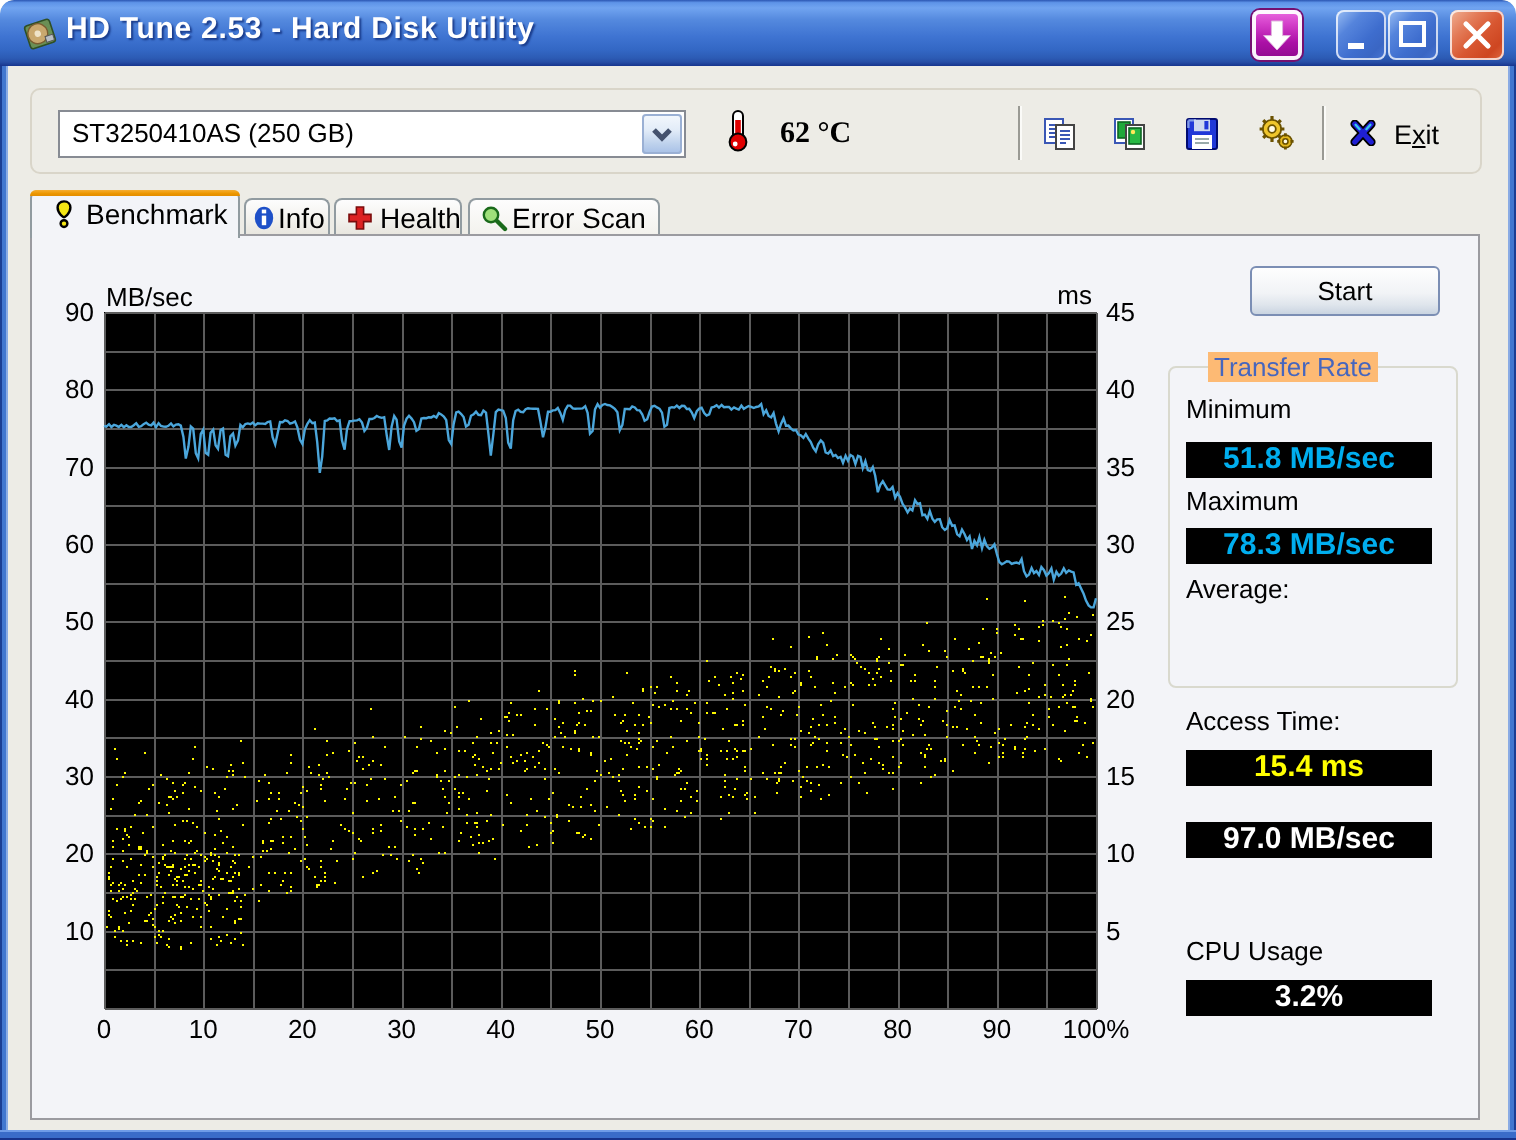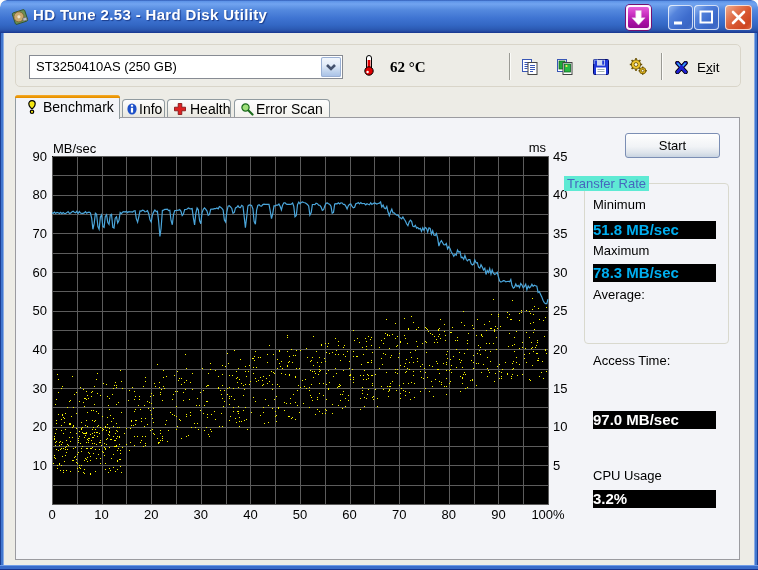--- a/index.html
+++ b/index.html
@@ -48,23 +48,23 @@
   background:linear-gradient(180deg,#f6ae32 0%,#ec9600 60%,#e38d00 100%); border-radius:4px 4px 0 0; }
 .tlab { position:absolute; top:5px; white-space:nowrap; }
 
 .page { left:15px; top:117px; width:725px; height:443px; background:#f3f4f8; border:1px solid #9b9ba0; }
 .chart { position:absolute; left:0; top:0; }
 
 .start { left:609px; top:133px; width:95px; height:25px; border:1px solid #7b8eb4; border-radius:3px;
   background:linear-gradient(180deg,#fefefe 0%,#f1f3f6 55%,#dfe5ec 80%,#c9d4e1 100%);
   font-size:13px; text-align:center; line-height:23px; color:#000;margin-left:16px; }
 .gbox { left:584px; top:183px; width:145px; height:161px; border:1px solid #d9d9ce; border-radius:4px; }
-.glab { left:564px; top:176px; font-size:13px; color:#4666be; background:#5eead4; padding:0 3px; }
+.glab { left:604px; top:176px; font-size:13px; color:#4666be; background:#fdba74; padding:0 3px; }
 .lbl { left:593px; font-size:13px; color:#000; }
-.vbox { left:593px; width:123px; height:18px; background:#000; text-align:left;
+.vbox { left:593px; width:123px; height:18px; background:#000; text-align:center;
   font-size:15px; font-weight:bold; line-height:18px; }
 .cyan { color:#00aeef; } .yel { color:#ffff00; } .wht { color:#fff; }
 </style></head>
 <body>
 <div class="win">
  <div class="abs bL"></div>
     <div class="abs bR"></div>
     <div class="abs bB"></div>
  <div class="abs title"></div>
  <div class="abs ticon">
@@ -236,17 +236,18 @@
 
  <div class="abs start">Start</div>
  <div class="abs gbox"></div>
  <div class="abs glab">Transfer Rate</div>
  <div class="abs lbl" style="top:197px;">Minimum</div>
  <div class="abs vbox cyan" style="top:221px;">51.8 MB/sec</div>
  <div class="abs lbl" style="top:243px;">Maximum</div>
  <div class="abs vbox cyan" style="top:264px;">78.3 MB/sec</div>
  <div class="abs lbl" style="top:287px;">Average:</div>
  <div class="abs lbl" style="top:353px;">Access Time:</div>
+ <div class="abs vbox yel" style="top:375px;">15.4 ms</div>
  <div class="abs lbl" style="top:412px;">Burst Disk</div>
  <div class="abs vbox wht" style="top:411px;">97.0 MB/sec</div>
  <div class="abs lbl" style="top:468px;">CPU Usage</div>
  <div class="abs vbox wht" style="top:490px;">3.2%</div>
 </div>
 
 </body></html>

